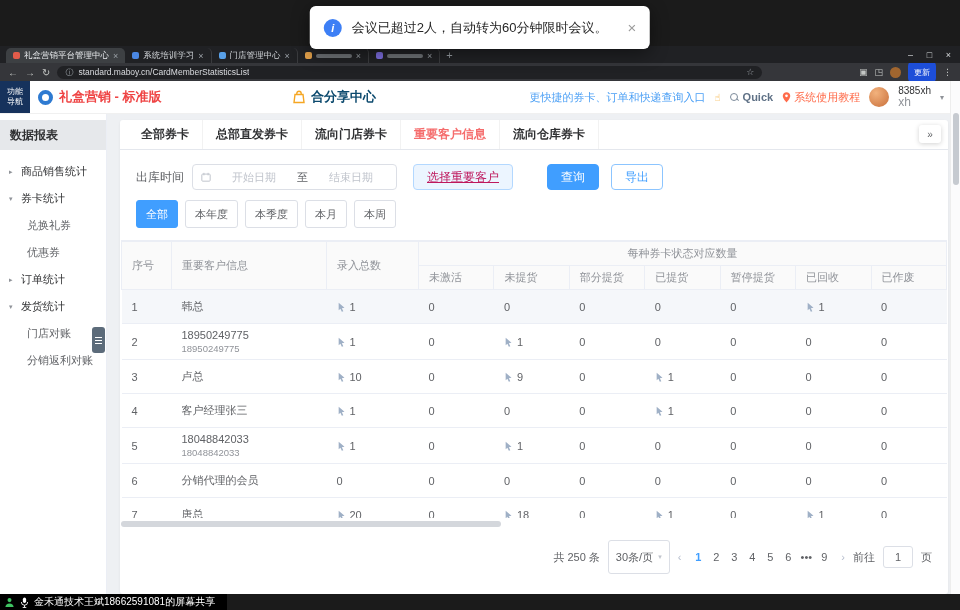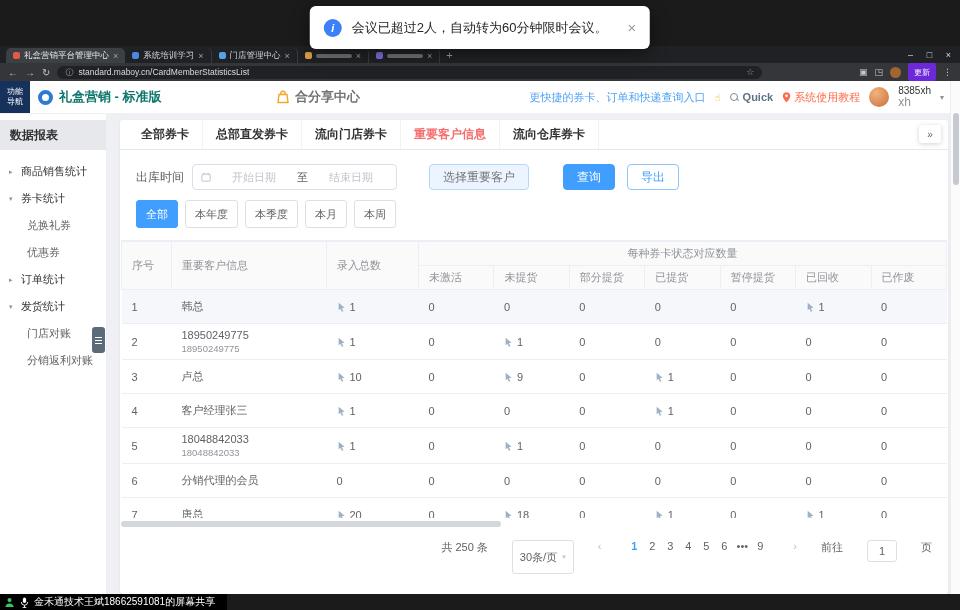--- a/index.html
+++ b/index.html
@@ -32,34 +32,34 @@
   .addrbar { height:18px; background:#35363a; display:flex; align-items:center; gap:7px; padding:0 8px; }
   .navic { color:#c4c7c5; font-size:10px; }
   .urlpill { flex:1; max-width:705px; height:13px; background:#202124; border-radius:7px;
     display:flex; align-items:center; gap:5px; padding:0 8px; font-size:8.5px; color:#dadce0; }
   .url-info { color:#9aa0a6; font-size:8px; }
   .url-text { white-space:nowrap; overflow:hidden; }
   .url-star { margin-left:auto; color:#9aa0a6; font-size:9px; }
   .abaricons { display:flex; align-items:center; gap:7px; margin-left:auto; }
   .abic { color:#c4c7c5; font-size:9px; }
   .abavatar { width:11px; height:11px; border-radius:50%; background:#a1662f; }
-  .updatepill { height:16px; background:#6d28d9; border-radius:6px; color:#fff; font-size:8px;
+  .updatepill { height:16px; background:#1d4ed8; border-radius:6px; color:#fff; font-size:8px;
     display:flex; align-items:center; padding:12px 6px; }
   .menudots { color:#c4c7c5; font-size:9px; }
 
   
   .app { flex:1; background:#fff; position:relative; display:flex; flex-direction:column; min-height:0; }
   .appheader { height:33px; background:#fff; border-bottom:1px solid #f0f0f0; display:flex; align-items:center; position:relative; flex:none; }
   .navbox { width:30px; height:100%; background:#16325c; color:#fff; font-size:8px; line-height:1.25;
     display:flex; flex-direction:column; align-items:center; justify-content:center; }
   .logo { display:flex; align-items:center; gap:6px; margin-left:8px; }
   .logodot { width:15px; height:15px; border-radius:50%; border:4px solid #2e7ad1; background:#fff; }
-  .logotext { font-size:13px; font-weight:bold; color:#0f766e; white-space:nowrap; }
-  .sharecenter { position:absolute; left:276px; display:flex; align-items:center; gap:5px;
-    color:#737373; font-size:13px; font-weight:bold; }
+  .logotext { font-size:13px; font-weight:bold; color:#ef4444; white-space:nowrap; }
+  .sharecenter { position:absolute; left:292px; display:flex; align-items:center; gap:5px;
+    color:#0c4a6e; font-size:13px; font-weight:bold; }
   .hdright { margin-left:auto; display:flex; align-items:center; gap:9px; padding-right:16px; }
   .quickhint { color:#4a9ff5; font-size:11px; white-space:nowrap; }
   .hint-hand { color:#f5a623; font-size:10px; }
   .quickbox { display:flex; align-items:center; gap:4px; color:#5f7186; font-size:11px; font-weight:bold; }
   .mag { position:relative; width:9px; height:9px; }
   .mag::before { content:""; position:absolute; left:0; top:0; width:6px; height:6px; border:1.4px solid #7d8b9b; border-radius:50%; }
   .mag::after { content:""; position:absolute; left:6px; top:6px; width:3px; height:1.4px; background:#7d8b9b; transform:rotate(45deg); }
   .tutorial { display:flex; align-items:center; gap:3px; color:#ff6b4a; font-size:11px; white-space:nowrap; }
   .avatar { width:20px; height:20px; border-radius:50%; background:radial-gradient(circle at 35% 30%, #f2b27d, #c96f3a); }
   .usermeta { display:flex; flex-direction:column; line-height:1.1; }
@@ -96,21 +96,21 @@
   .ctab.active { color:#f56c6c; }
 
   .filters { display:flex; align-items:center; padding:14px 0 0 16px; flex:none; }
   .f-label { font-size:12px; color:#606266; margin-right:8px; }
   .datebox { width:205px; height:26px; border:1px solid #dcdfe6; border-radius:4px; display:flex;
     align-items:center; padding:0 8px; gap:6px; font-size:11px; background:#fff; }
   .dt-ph { color:#c0c4cc; flex:1; text-align:center; white-space:nowrap; }
   .dt-to { color:#606266; }
   .btn { height:26px; border-radius:4px; font-size:12px; display:flex; align-items:center; padding:0 13px;
     cursor:pointer; white-space:nowrap; }
-  .btn-soft { background:#ecf5ff; border:1px solid #b3d8ff; color:#737373; margin-left:32px; }
+  .btn-soft { background:#ecf5ff; border:1px solid #b3d8ff; color:#be185d; margin-left:16px;text-decoration:underline; }
   .btn-primary { background:#409eff; border:1px solid #409eff; color:#fff; margin-left:34px; }
   .btn-ghost { background:#fff; border:1px solid #8cc5ff; color:#409eff; margin-left:12px; }
 
   .quickrow { display:flex; gap:7px; padding:10px 0 0 16px; flex:none; }
   .pill { height:28px; padding:0 9px; font-size:11px; border-radius:3px; border:1px solid #dcdfe6;
     color:#606266; background:#fff; display:flex; align-items:center; cursor:pointer; }
   .pill.active { background:#409eff; border-color:#409eff; color:#fff; }
 
   .tablewrap { margin:12px 1px 0 1px; height:278px; overflow:hidden; border-top:1px solid #ebeef5; flex:none; }
   table { width:100%; border-collapse:collapse; table-layout:fixed; font-size:11px; }
@@ -120,21 +120,21 @@
   td { height:34px; border-bottom:1px solid #ebeef5; color:#606266; padding:5px 0 5px 10px; vertical-align:middle; }
   tr.hl td { background:#f5f7fa; }
   .cname { color:#606266; }
   .csub { color:#909399; font-size:9.5px; margin-top:2px; }
   .cellline { display:flex; align-items:center; gap:3px; }
   .hicon svg { display:block; }
 
   .hscroll { height:8px; margin:2px 1px 0; position:relative; flex:none; }
   .hthumb { position:absolute; left:0; top:1px; height:6px; width:46%; background:#d4d7dc; border-radius:3px; }
 
-  .pagerow { display:flex; align-items:flex-start; justify-content:flex-end; gap:24px;
+  .pagerow { display:flex; align-items:center; justify-content:flex-end; gap:8px;
     padding:12px 16px 0 12px; font-size:11px; color:#606266; flex:none; }
   .sizesel { height:34px; border:1px solid #dcdfe6; border-radius:3px; display:flex; align-items:center;
     gap:5px; padding:0 7px; color:#606266; cursor:pointer; }
   .sizesel .sel-caret { font-size:7px; color:#c0c4cc; }
   .pg { min-width:18px; text-align:center; cursor:pointer; }
   .pg.active { color:#409eff; font-weight:bold; }
   .pg-arrow { color:#b4bccc; cursor:pointer; }
   .goto-input { width:30px; height:22px; border:1px solid #dcdfe6; border-radius:3px; text-align:center;
     font-size:11px; color:#606266; font-family:inherit; }
 

